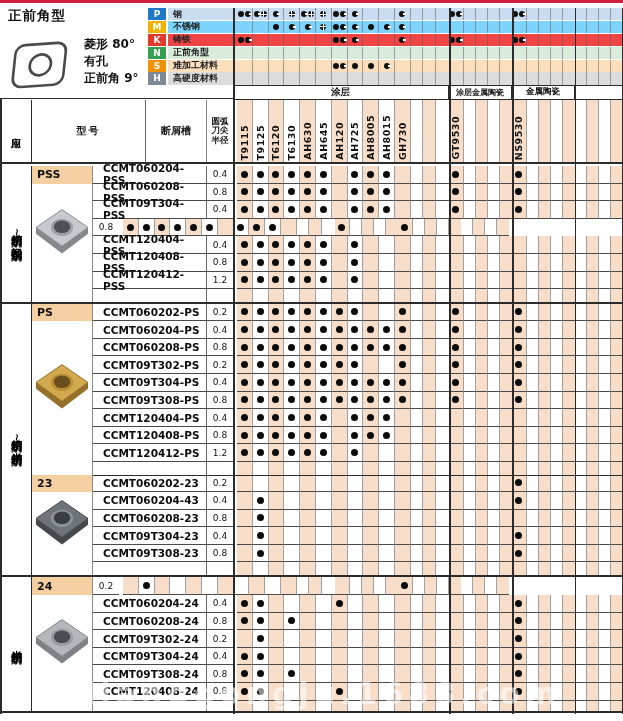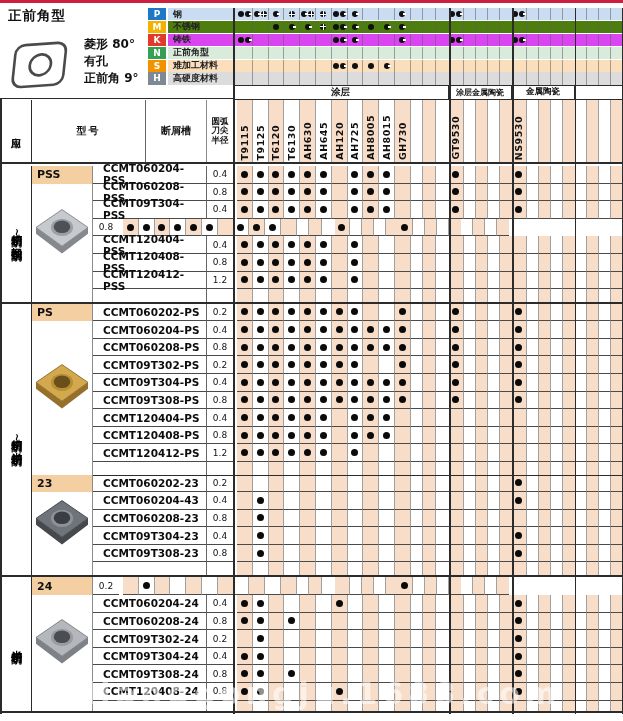--- a/index.html
+++ b/index.html
@@ -151,21 +151,21 @@
             <div class="mcol nbr" style="width: 12px;"></div>
             <div class="mcol" style="width: 12px;"></div>
             <div class="mcol" style="width: 12px;"></div>
             <div class="mcol" style="width: 12px;"></div>
             <div class="mcol nbr" style="width: 12px;"></div>
           </div>
         </div>
       </div>
       <div class="mrow">
         <div class="mbadge" style="background: rgb(242, 178, 0);">M</div>
-        <div class="mband" style="background: #4d7c0f;">
+        <div class="mband" style="background: #7dd3fc;">
           <div class="mname">不锈钢</div>
           <div class="mmarks">
             <div class="lead"></div>
             <div class="mcol" style="width: 15.8px;"></div>
             <div class="mcol" style="width: 15.8px;"></div>
             <div class="mcol" style="width: 15.8px;">
               <span class="sym sym-d"></span>
             </div>
             <div class="mcol" style="width: 15.8px;">
               <span class="sym sym-c"></span>
@@ -207,21 +207,21 @@
             <div class="mcol nbr" style="width: 12px;"></div>
             <div class="mcol" style="width: 12px;"></div>
             <div class="mcol" style="width: 12px;"></div>
             <div class="mcol" style="width: 12px;"></div>
             <div class="mcol nbr" style="width: 12px;"></div>
           </div>
         </div>
       </div>
       <div class="mrow">
         <div class="mbadge" style="background: rgb(224, 58, 43);">K</div>
-        <div class="mband" style="background: #d946ef;">
+        <div class="mband" style="background: #ef4444;">
           <div class="mname">铸铁</div>
           <div class="mmarks">
             <div class="lead"></div>
             <div class="mcol" style="width: 15.8px;">
               <span class="sym sym-d"></span>
               <span class="sym sym-c"></span>
             </div>
             <div class="mcol" style="width: 15.8px;"></div>
             <div class="mcol" style="width: 15.8px;"></div>
             <div class="mcol" style="width: 15.8px;"></div>

